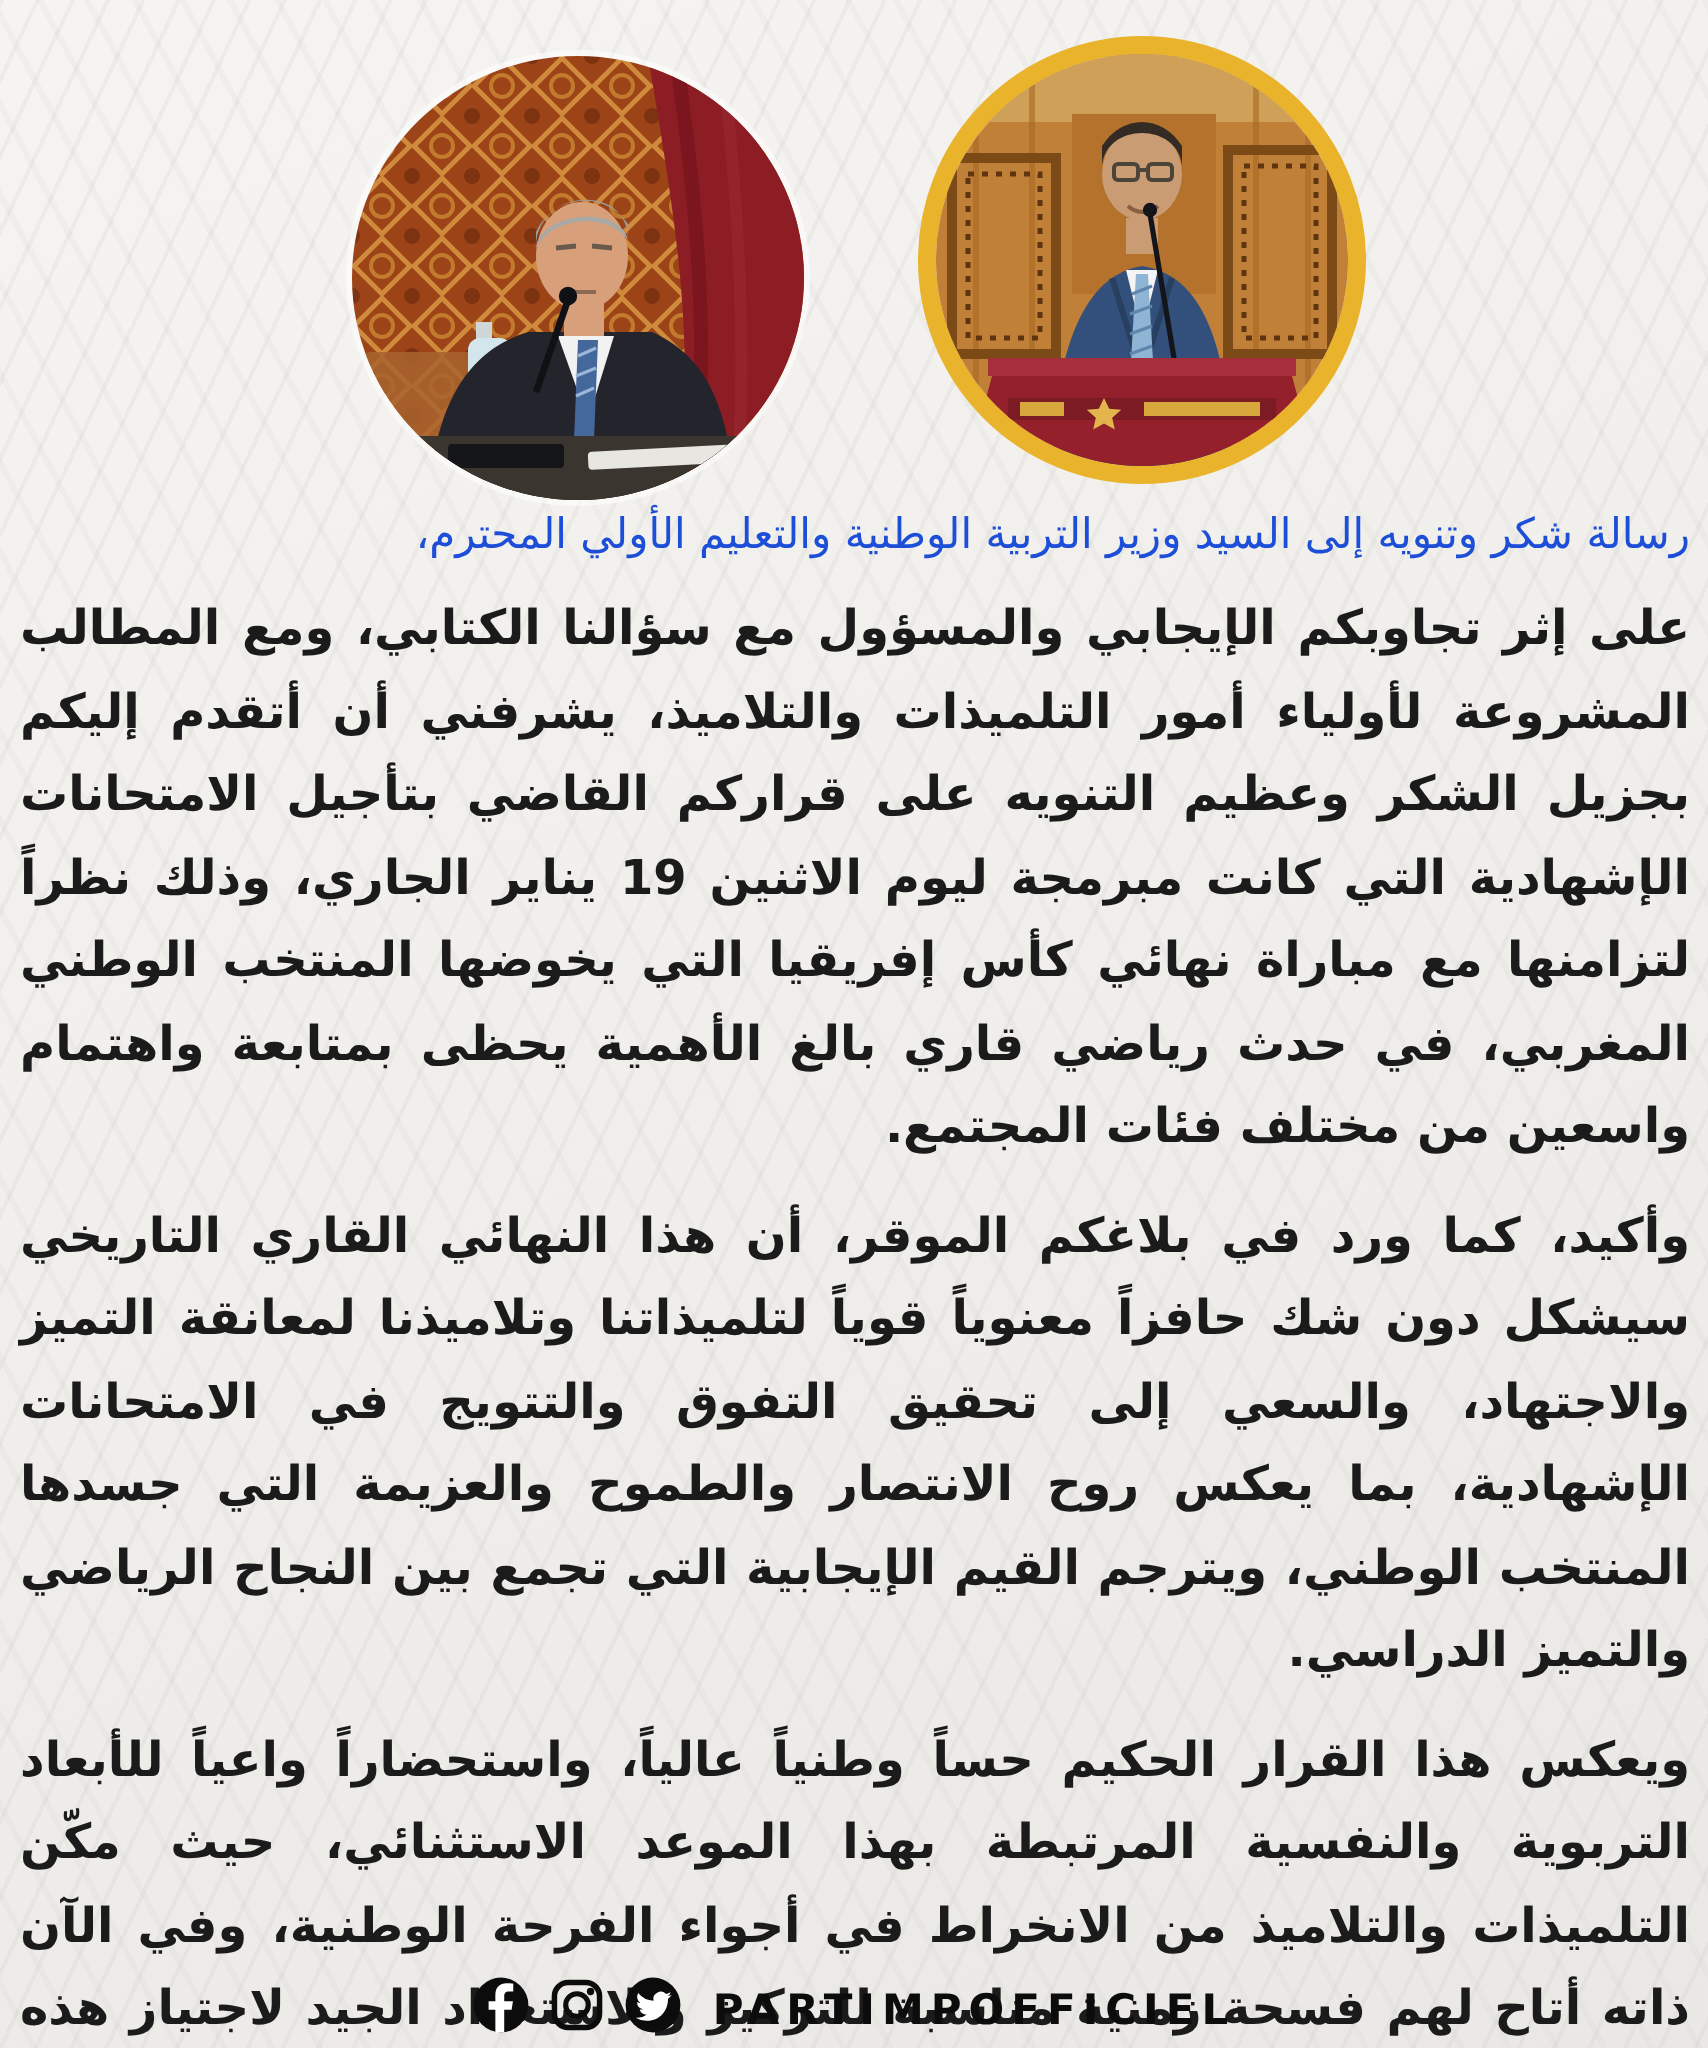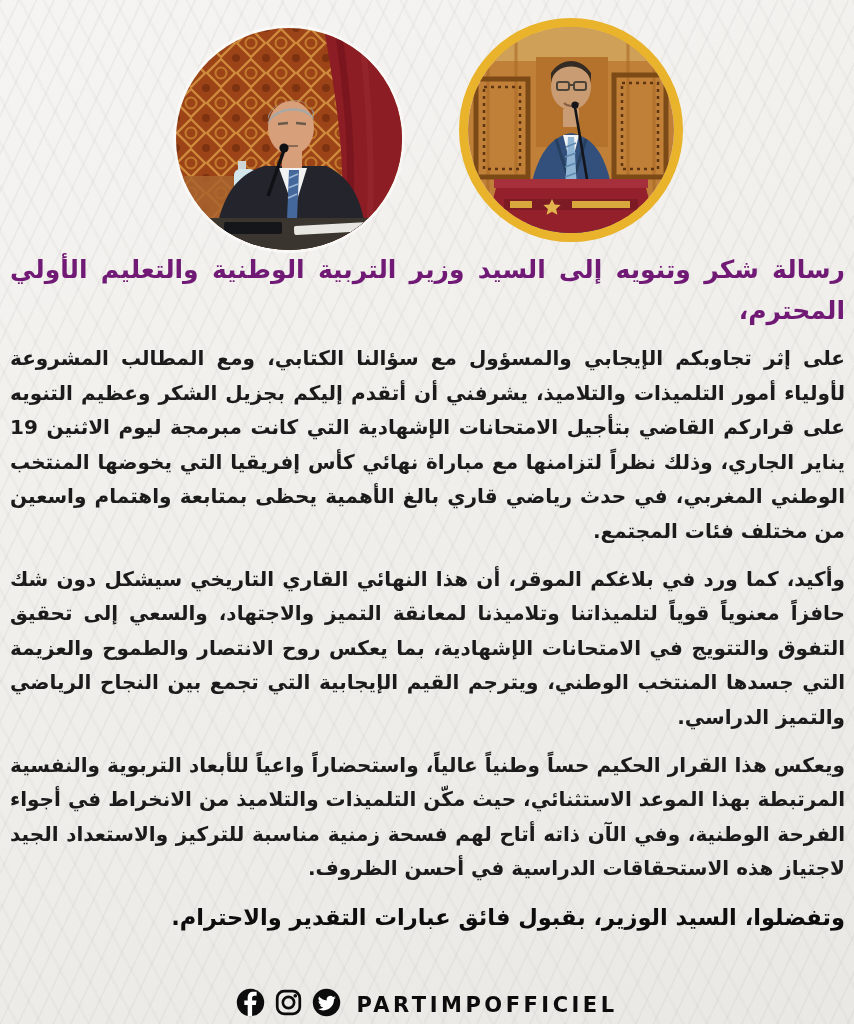--- a/index.html
+++ b/index.html
@@ -13,25 +13,25 @@
       linear-gradient(158deg,#f5f4f2 0%,#efeeea 55%,#eae8e4 100%);
     color:#151515;
   }
   .photos{position:absolute;top:0;left:0;width:854px;height:252px;}
   .photo{position:absolute;border-radius:50%;overflow:hidden;}
   .photo-left{left:176px;top:28px;width:226px;height:222px;box-shadow:0 0 0 3px rgba(255,255,255,.55);}
   .photo-right{left:459px;top:18px;width:206px;height:206px;border:9px solid #e9b32b;}
   .photo svg{display:block;width:100%;height:100%;}
   .letter{position:absolute;top:250px;right:0;left:0;padding:0 9px 0 10px;direction:rtl;}
   .letter-title{
-    font-weight:bold;font-size:25px;line-height:1.62;margin:0 0 10px 0;
-    text-align:justify;color:#701a75;letter-spacing:-0.2px;
+    font-weight:normal;font-size:21px;line-height:1.62;margin:0 0 10px 0;
+    text-align:justify;color:#1d4ed8;letter-spacing:-0.2px;
   }
   .letter-par{
-    font-weight:bold;font-size:20px;line-height:1.73;margin:0 0 13px 0;
+    font-weight:bold;font-size:24px;line-height:1.73;margin:0 0 13px 0;
     text-align:justify;color:#1b1b1b;letter-spacing:-0.2px;
   }
   .letter-closing{
     font-weight:bold;font-size:22.5px;line-height:1.6;margin:4px 0 0 0;
     text-align:right;color:#0d0d0d;
   }
   .footer{
     position:absolute;left:0;right:0;top:975px;height:42px;
     display:flex;align-items:flex-end;justify-content:center;gap:9px;direction:ltr;
   }

